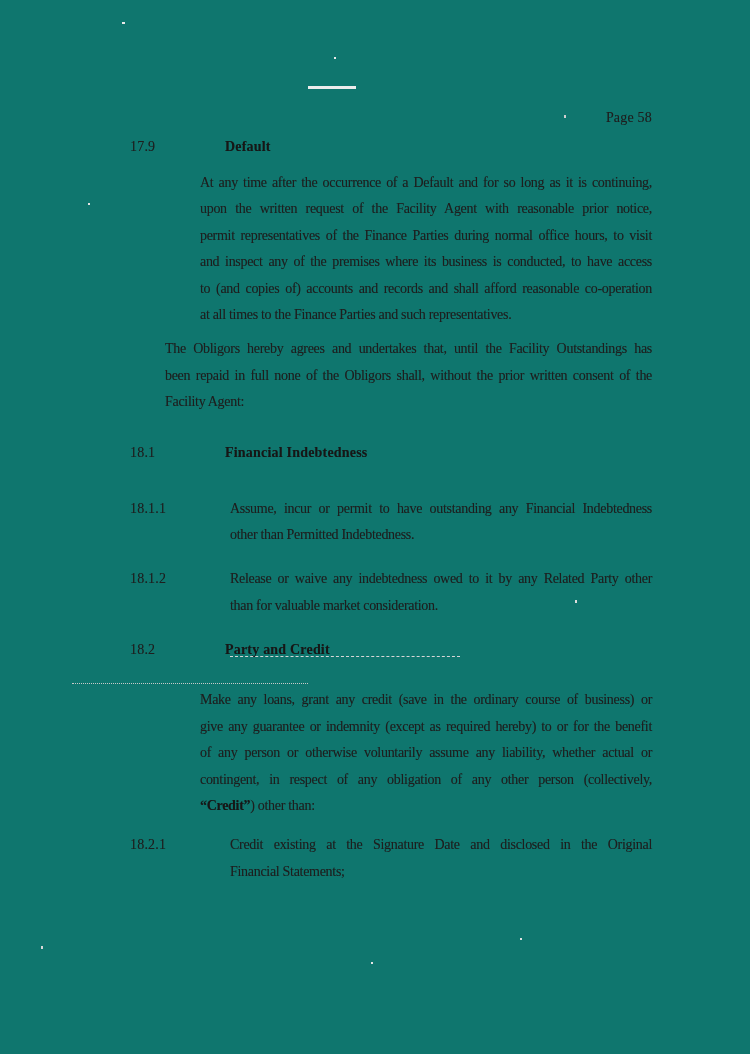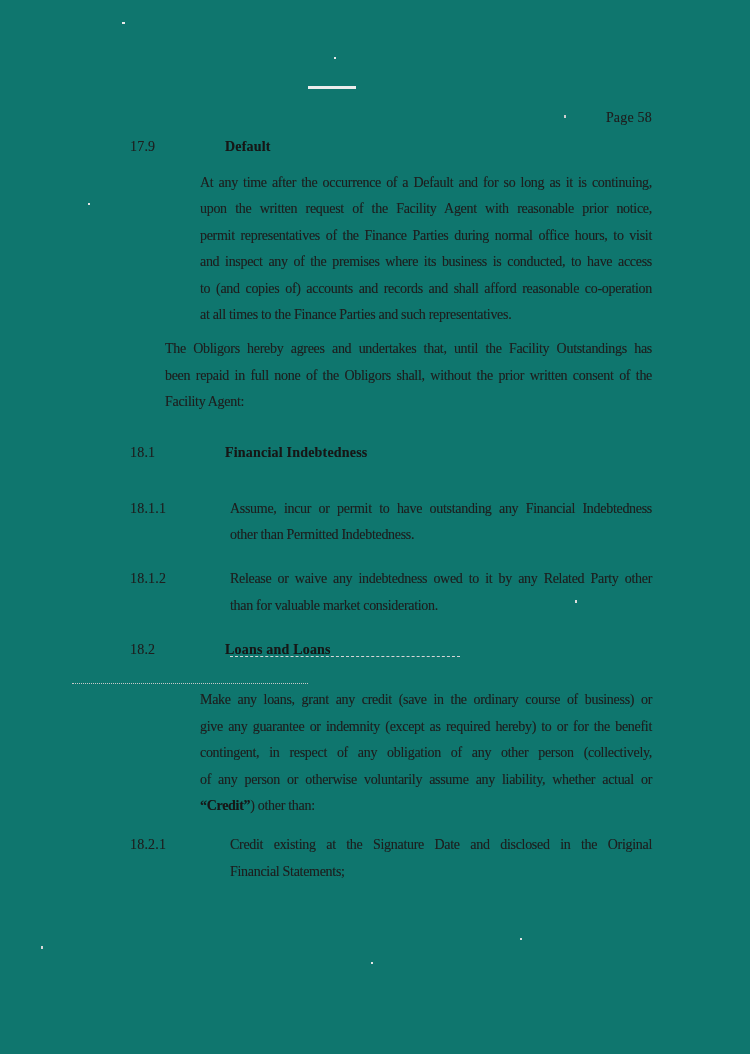--- a/index.html
+++ b/index.html
@@ -116,28 +116,28 @@
     <div class="numpara m-p1812">
       <span class="num">18.1.2</span>
       <div class="body">
         <div class="line j">Release or waive any indebtedness owed to it by any Related Party other</div>
         <div class="line">than for valuable market consideration.</div>
       </div>
     </div>
 
     <div class="clause lvl2 m-h182">
       <span class="num">18.2</span>
-      <span class="title">Loans and Loans</span>
+      <span class="title">Party and Credit</span>
     </div>
 
     <div class="para lvl2 m-p182">
       <div class="line j">Make any loans, grant any credit (save in the ordinary course of business) or</div>
       <div class="line j">give any guarantee or indemnity (except as required hereby) to or for the benefit</div>
+      <div class="line j">of any person or otherwise voluntarily assume any liability, whether actual or</div>
       <div class="line j">contingent, in respect of any obligation of any other person (collectively,</div>
-      <div class="line j">of any person or otherwise voluntarily assume any liability, whether actual or</div>
       <div class="line"><strong class="defined-term">“Credit”</strong><span>) other than:</span></div>
     </div>
 
     <div class="numpara m-p1821">
       <span class="num">18.2.1</span>
       <div class="body">
         <div class="line j">Credit existing at the Signature Date and disclosed in the Original</div>
         <div class="line">Financial Statements;</div>
       </div>
     </div>

